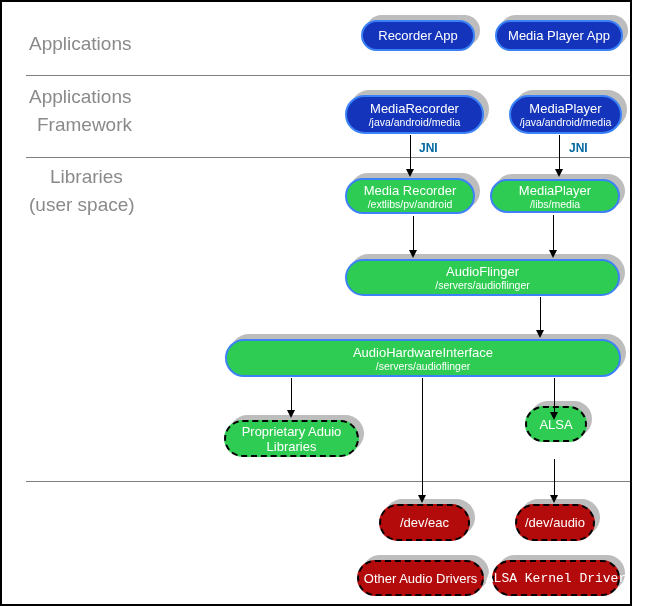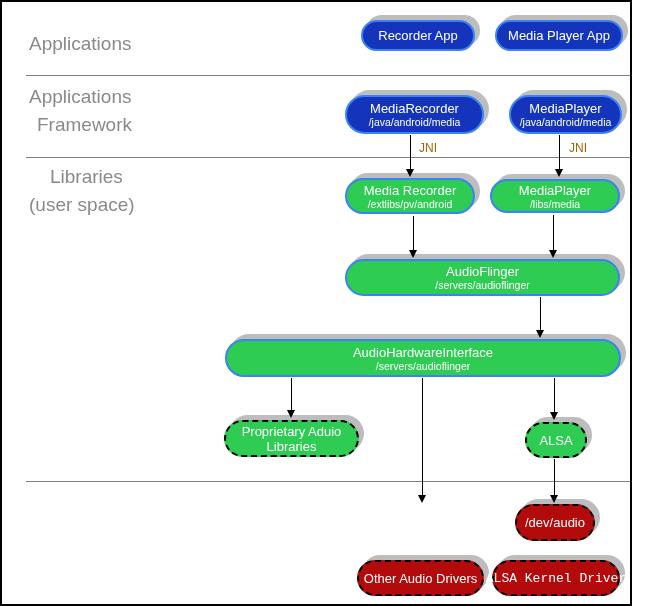--- a/index.html
+++ b/index.html
@@ -54,21 +54,21 @@
   .node .sub{font-size:10.5px;line-height:12px;white-space:nowrap;}
   #n-recorder-app{left:359px;top:18px;width:114px;height:31px;}
   #n-media-player-app{left:493px;top:18px;width:128px;height:31px;}
   #n-media-recorder-fw{left:343px;top:93px;width:139px;height:39px;}
   #n-media-player-fw{left:507px;top:93px;width:113px;height:39px;}
   #n-media-recorder-lib{left:343px;top:176px;width:130px;height:36px;}
   #n-media-player-lib{left:488px;top:177px;width:130px;height:34px;}
   #n-audioflinger{left:343px;top:257px;width:275px;height:37px;}
   #n-ahi{left:223px;top:337px;width:396px;height:38px;}
   #n-proprietary{left:222px;top:418px;width:135px;height:37px;}
-  #n-alsa{left:523px;top:420px;width:62px;height:36px;}
+  #n-alsa{left:523px;top:404px;width:62px;height:36px;}
   #n-dev-eac{left:377px;top:502px;width:91px;height:37px;}
   #n-dev-audio{left:513px;top:502px;width:80px;height:37px;}
   #n-other-drivers{left:355px;top:558px;width:127px;height:36px;}
   #n-alsa-driver{left:490px;top:558px;width:128px;height:36px;font-family:Liberation Mono, monospace;}
   
   .edge{position:absolute;width:9px;}
   .edge .shaft{position:absolute;left:4px;top:0;bottom:5px;width:1px;background:#000;}
   .edge .head{
     position:absolute;bottom:0;left:0;width:0;height:0;
     border-left:4.5px solid transparent;
@@ -80,21 +80,21 @@
   #e3{left:407px;top:214px;height:42px;}
   #e4{left:547px;top:213px;height:43px;}
   #e5{left:534px;top:295px;height:41px;}
   #e6{left:285px;top:376px;height:40px;}
   #e7{left:548px;top:376px;height:42px;}
   #e8{left:416px;top:376px;height:125px;}
   #e9{left:548px;top:457px;height:44px;}
   
   .jni{
     position:absolute;
-    font-size:12px;font-weight:normal;color:#a16207;
+    font-size:12px;font-weight:bold;color:#0369a1;
     white-space:nowrap;
   }
   #jni1{left:417px;top:139px;}
   #jni2{left:567px;top:139px;}
 </style>
 </head>
 <body>
 
 <div id="stage">
 
@@ -141,20 +141,23 @@
     <div class="sub">/servers/audioflinger</div>
   </div>
   <div class="node green dashed" id="n-proprietary">
     <div class="title">Proprietary Aduio</div>
     <div class="title">Libraries</div>
   </div>
   <div class="node green dashed" id="n-alsa">
     <div class="title">ALSA</div>
   </div>
 
+  <div class="node red dashed" id="n-dev-eac">
+    <div class="title">/dev/eac</div>
+  </div>
   <div class="node red dashed" id="n-dev-audio">
     <div class="title">/dev/audio</div>
   </div>
   <div class="node red dashed" id="n-other-drivers">
     <div class="title">Other Audio Drivers</div>
   </div>
   <div class="node red dashed" id="n-alsa-driver">
     <div class="title">ALSA Kernel Driver</div>
   </div>
 

